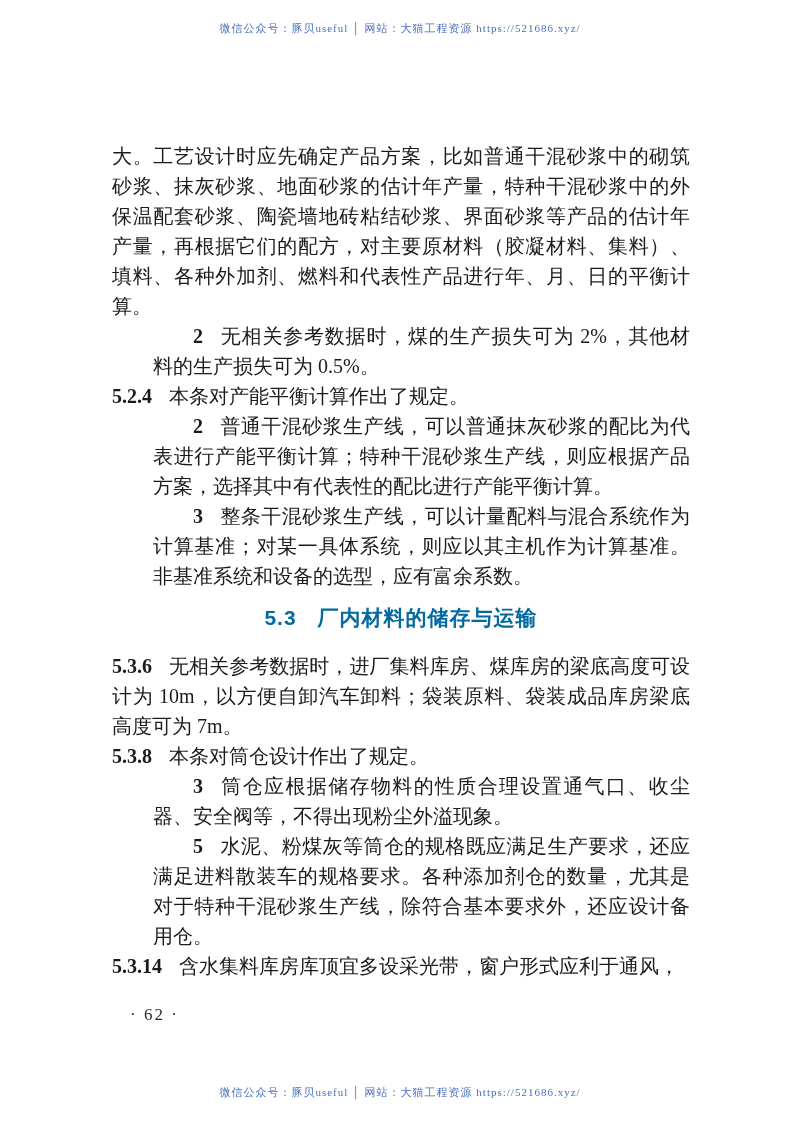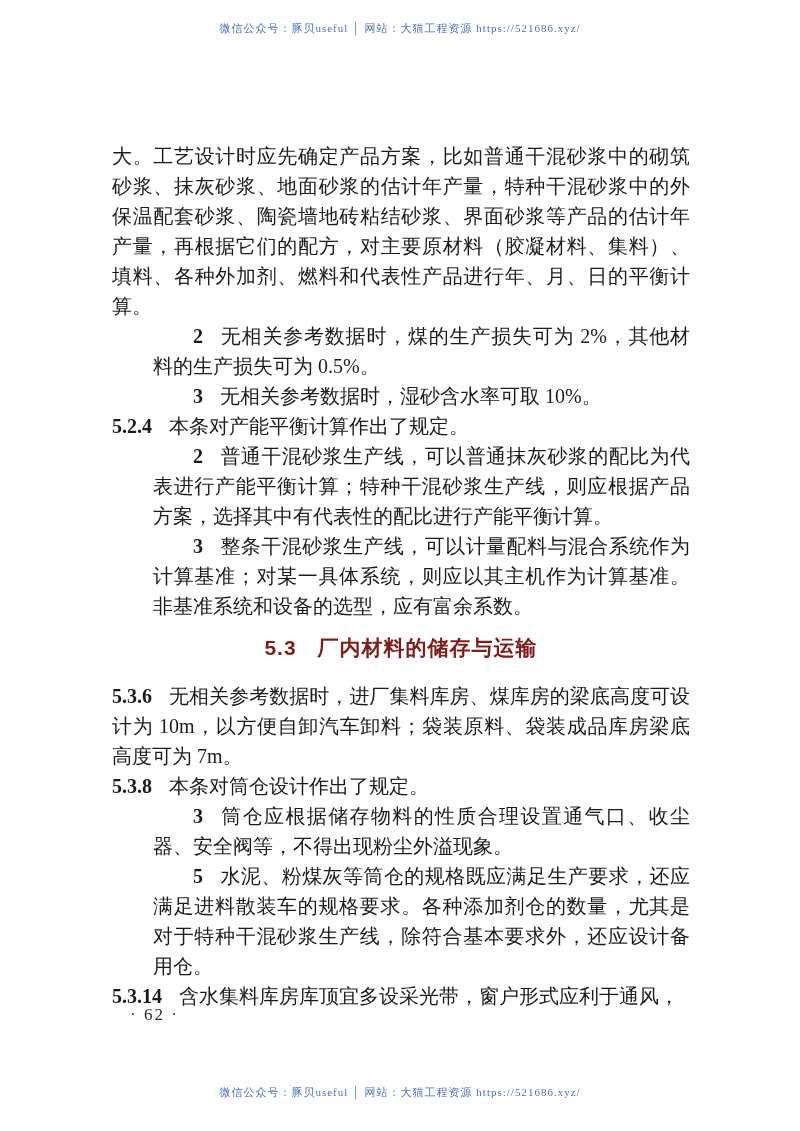--- a/index.html
+++ b/index.html
@@ -49,21 +49,21 @@
     font-weight: 700;
     padding-right: 0.85em;
     font-style: normal;
   }
   .section-heading {
     margin: 12px 0 18px 0;
     text-align: center;
     font-size: 21px;
     line-height: 30px;
     font-weight: 700;
-    color: #7f1d1d;
+    color: #0369a1;
     font-family: "Liberation Sans", "DejaVu Sans", sans-serif;
     letter-spacing: 1px;
   }
   .h-num { padding-right: 1em; }
 
   .page-number {
     position: absolute;
     left: 130px;
     top: 1003px;
     font-size: 17px;
@@ -76,21 +76,20 @@
 </head>
 <body>
 
 <div class="page">
   <div class="watermark header">微信公众号：豚贝useful │ 网站：大猫工程资源 https://521686.xyz/</div>
 
   <main class="content">
     <div>
         <p class="para">大。工艺设计时应先确定产品方案，比如普通干混砂浆中的砌筑砂浆、抹灰砂浆、地面砂浆的估计年产量，特种干混砂浆中的外保温配套砂浆、陶瓷墙地砖粘结砂浆、界面砂浆等产品的估计年产量，再根据它们的配方，对主要原材料（胶凝材料、集料）、填料、各种外加剂、燃料和代表性产品进行年、月、日的平衡计算。</p>
         <p class="para indent"><b class="num">2</b>无相关参考数据时，煤的生产损失可为 2%，其他材料的生产损失可为 0.5%。</p>
-        <p class="para indent"><b class="num">3</b>无相关参考数据时，湿砂含水率可取 10%。</p>
         <p class="para"><b class="num">5.2.4</b>本条对产能平衡计算作出了规定。</p>
         <p class="para indent"><b class="num">2</b>普通干混砂浆生产线，可以普通抹灰砂浆的配比为代表进行产能平衡计算；特种干混砂浆生产线，则应根据产品方案，选择其中有代表性的配比进行产能平衡计算。</p>
         <p class="para indent"><b class="num">3</b>整条干混砂浆生产线，可以计量配料与混合系统作为计算基准；对某一具体系统，则应以其主机作为计算基准。非基准系统和设备的选型，应有富余系数。</p>
         <h2 class="section-heading"><span class="h-num">5.3</span><span>厂内材料的储存与运输</span></h2>
         <p class="para"><b class="num">5.3.6</b>无相关参考数据时，进厂集料库房、煤库房的梁底高度可设计为 10m，以方便自卸汽车卸料；袋装原料、袋装成品库房梁底高度可为 7m。</p>
         <p class="para"><b class="num">5.3.8</b>本条对筒仓设计作出了规定。</p>
         <p class="para indent"><b class="num">3</b>筒仓应根据储存物料的性质合理设置通气口、收尘器、安全阀等，不得出现粉尘外溢现象。</p>
         <p class="para indent"><b class="num">5</b>水泥、粉煤灰等筒仓的规格既应满足生产要求，还应满足进料散装车的规格要求。各种添加剂仓的数量，尤其是对于特种干混砂浆生产线，除符合基本要求外，还应设计备用仓。</p>
         <p class="para"><b class="num">5.3.14</b>含水集料库房库顶宜多设采光带，窗户形式应利于通风，</p>
       </div>

